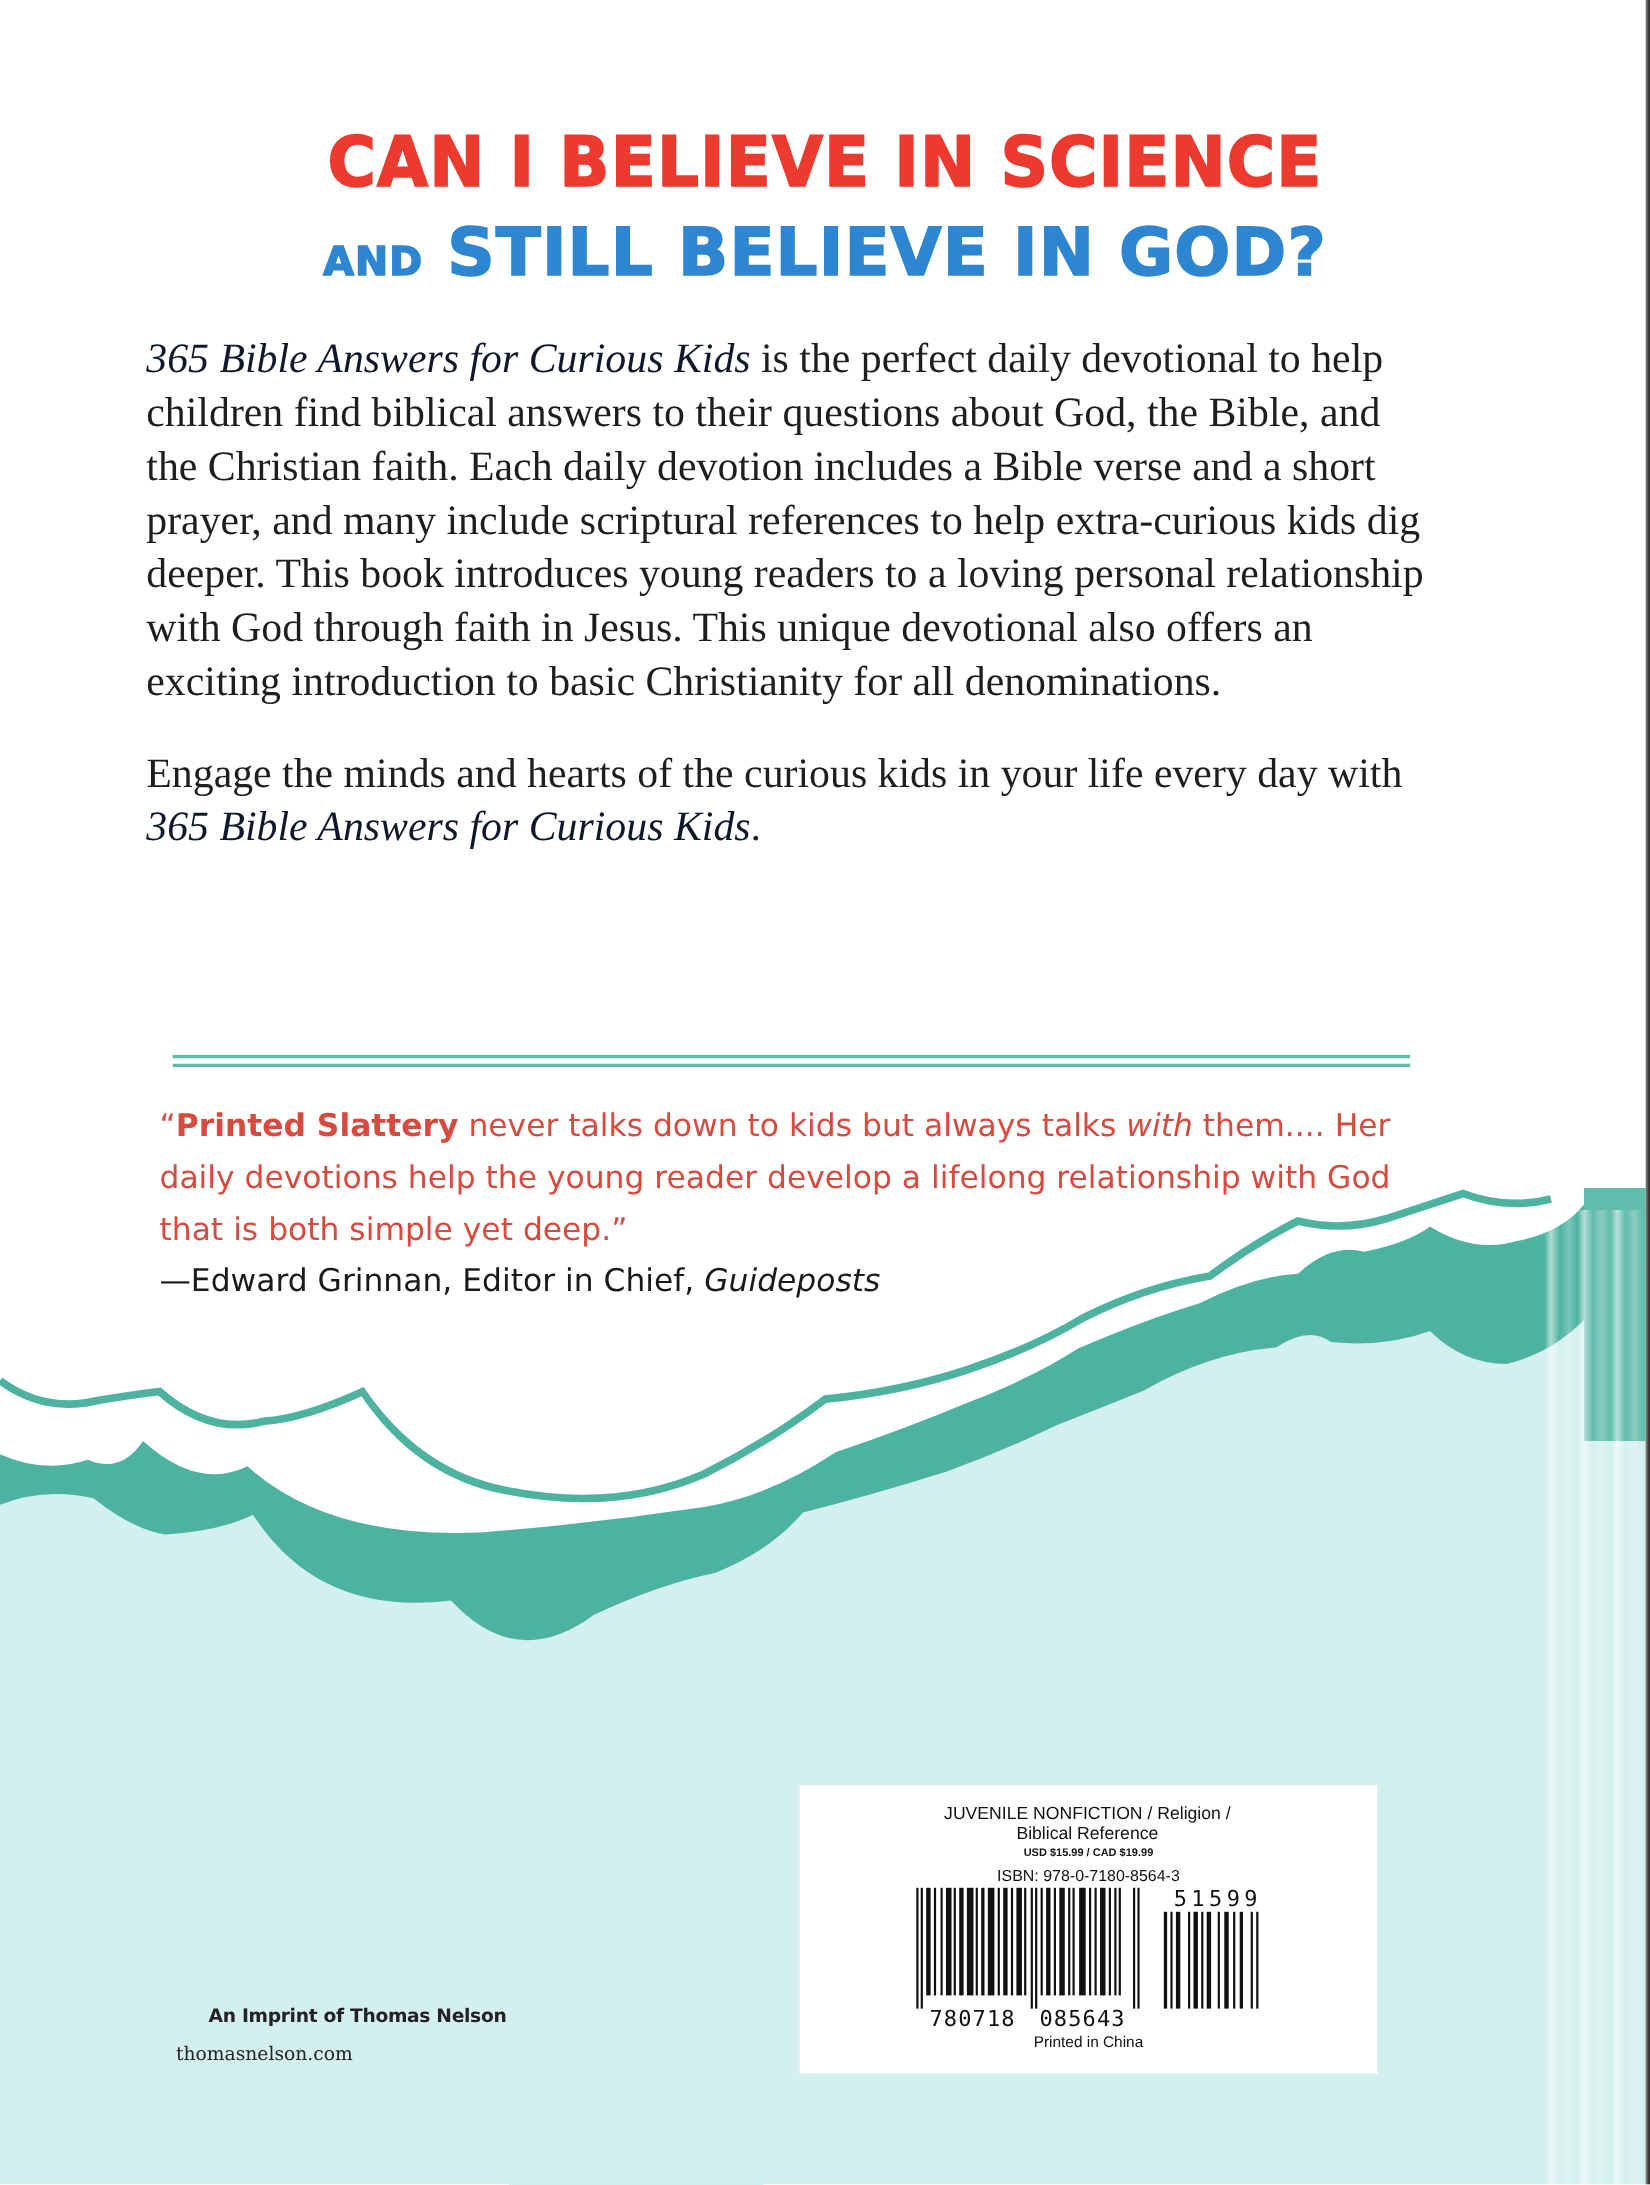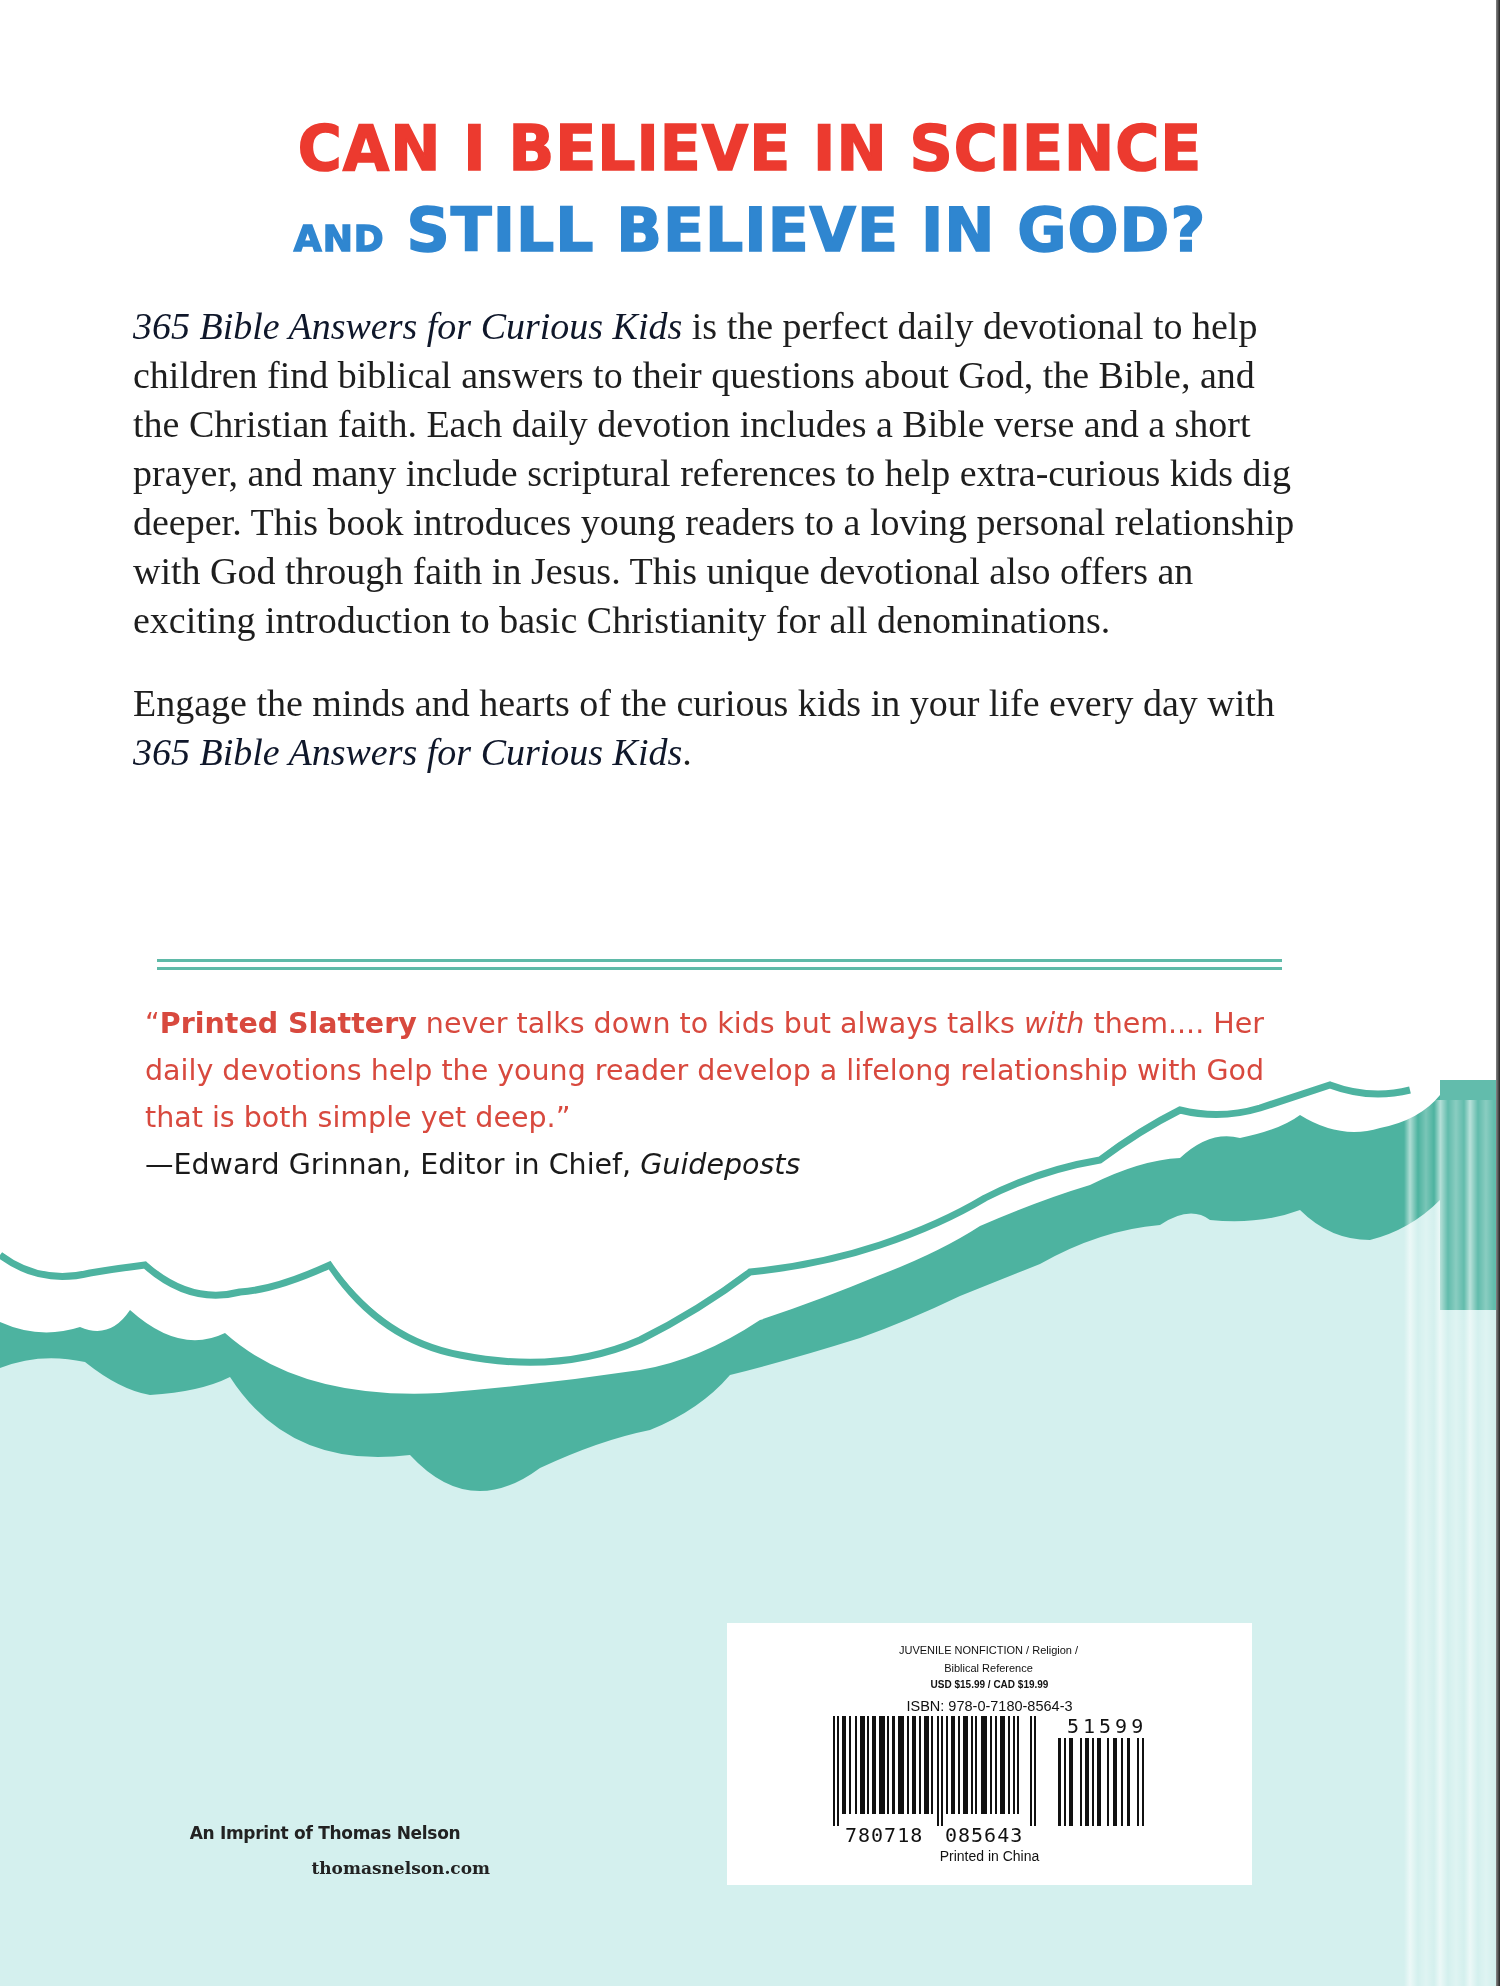--- a/index.html
+++ b/index.html
@@ -91,31 +91,31 @@
     position: absolute; left: 0; top: 50px; width: 266px; text-align: center;
     font-family: "Liberation Serif", serif; font-size: 46px; line-height: 50px; color: #111;
     letter-spacing: 0px;
   }
   .imprint {
     position: absolute; left: 160px; top: 1823px; width: 330px; text-align: center;
     font-family: "DejaVu Sans", sans-serif; font-weight: bold; font-size: 17px; color: #222;
     letter-spacing: -0.3px;
   }
   .website {
-    position: absolute; left: 160px; top: 1858px; width: 330px; text-align: right;
-    font-family: "DejaVu Serif", serif; font-weight: bold; font-size: 17px; color: #222;
+    position: absolute; left: 160px; top: 1858px; width: 330px; text-align: left;
+    font-family: "DejaVu Serif", serif; font-weight: normal; font-size: 17px; color: #222;
   }
 
   
   .barcode-box {
     position: absolute; left: 727px; top: 1623px; width: 525px; height: 262px;
     background: #ffffff;
     font-family: "Liberation Sans", sans-serif; color: #111; text-align: center;
   }
-  .barcode-box .cat { position: absolute; left: 0; top: 18px; width: 523px; font-size: 11px; line-height: 18px; }
+  .barcode-box .cat { position: absolute; left: 0; top: 18px; width: 523px; font-size: 16px; line-height: 18px; }
   .barcode-box .price { position: absolute; left: 0; top: 56px; width: 525px; font-size: 10px; font-weight: bold; }
   .barcode-box .isbn { position: absolute; left: 0; top: 75px; width: 525px; font-size: 14.5px; }
   .barcode-svg { position: absolute; left: 100px; top: 93px; }
   .barcode-box .printed { position: absolute; left: 0; top: 225px; width: 525px; font-size: 14px; }
 </style>
 </head>
 <body>
 
 <div class="page">
 

